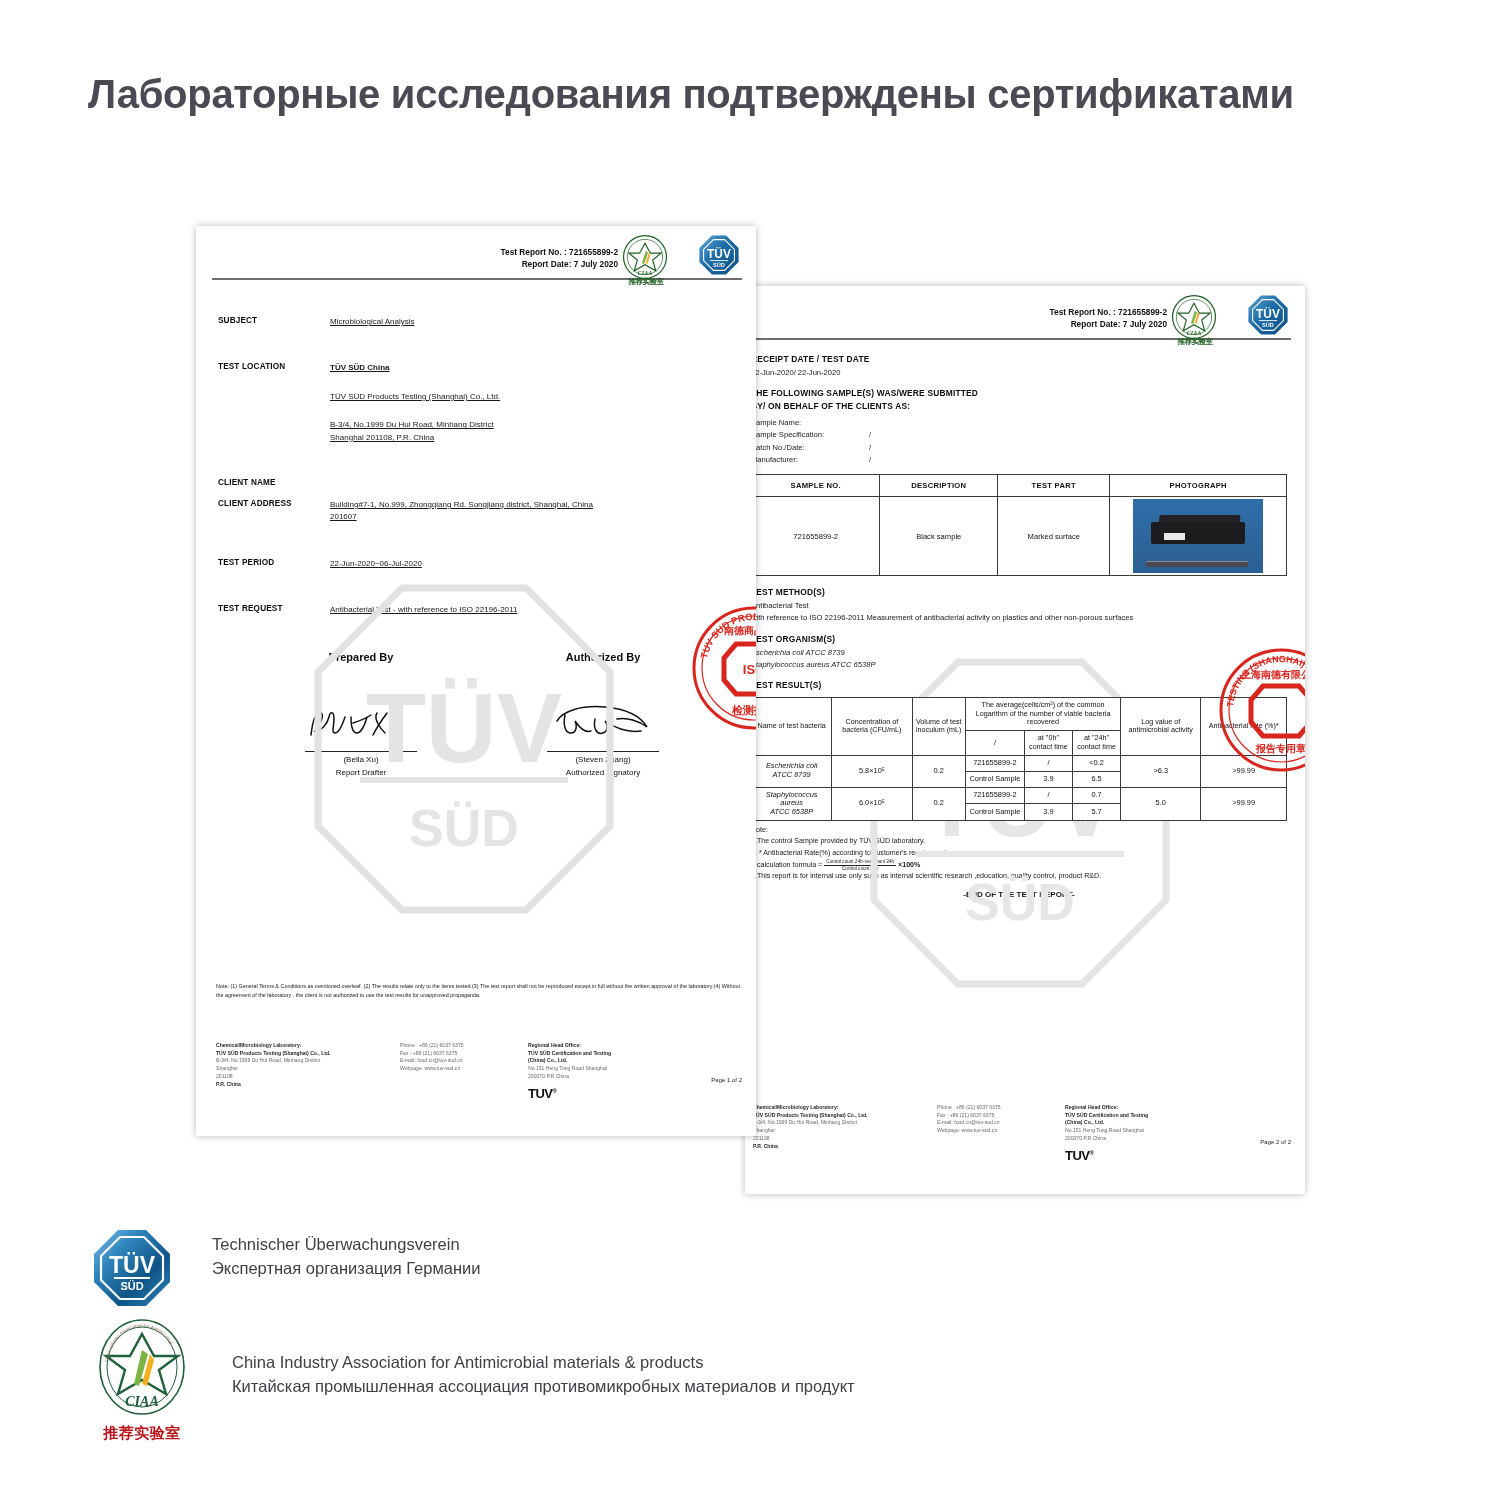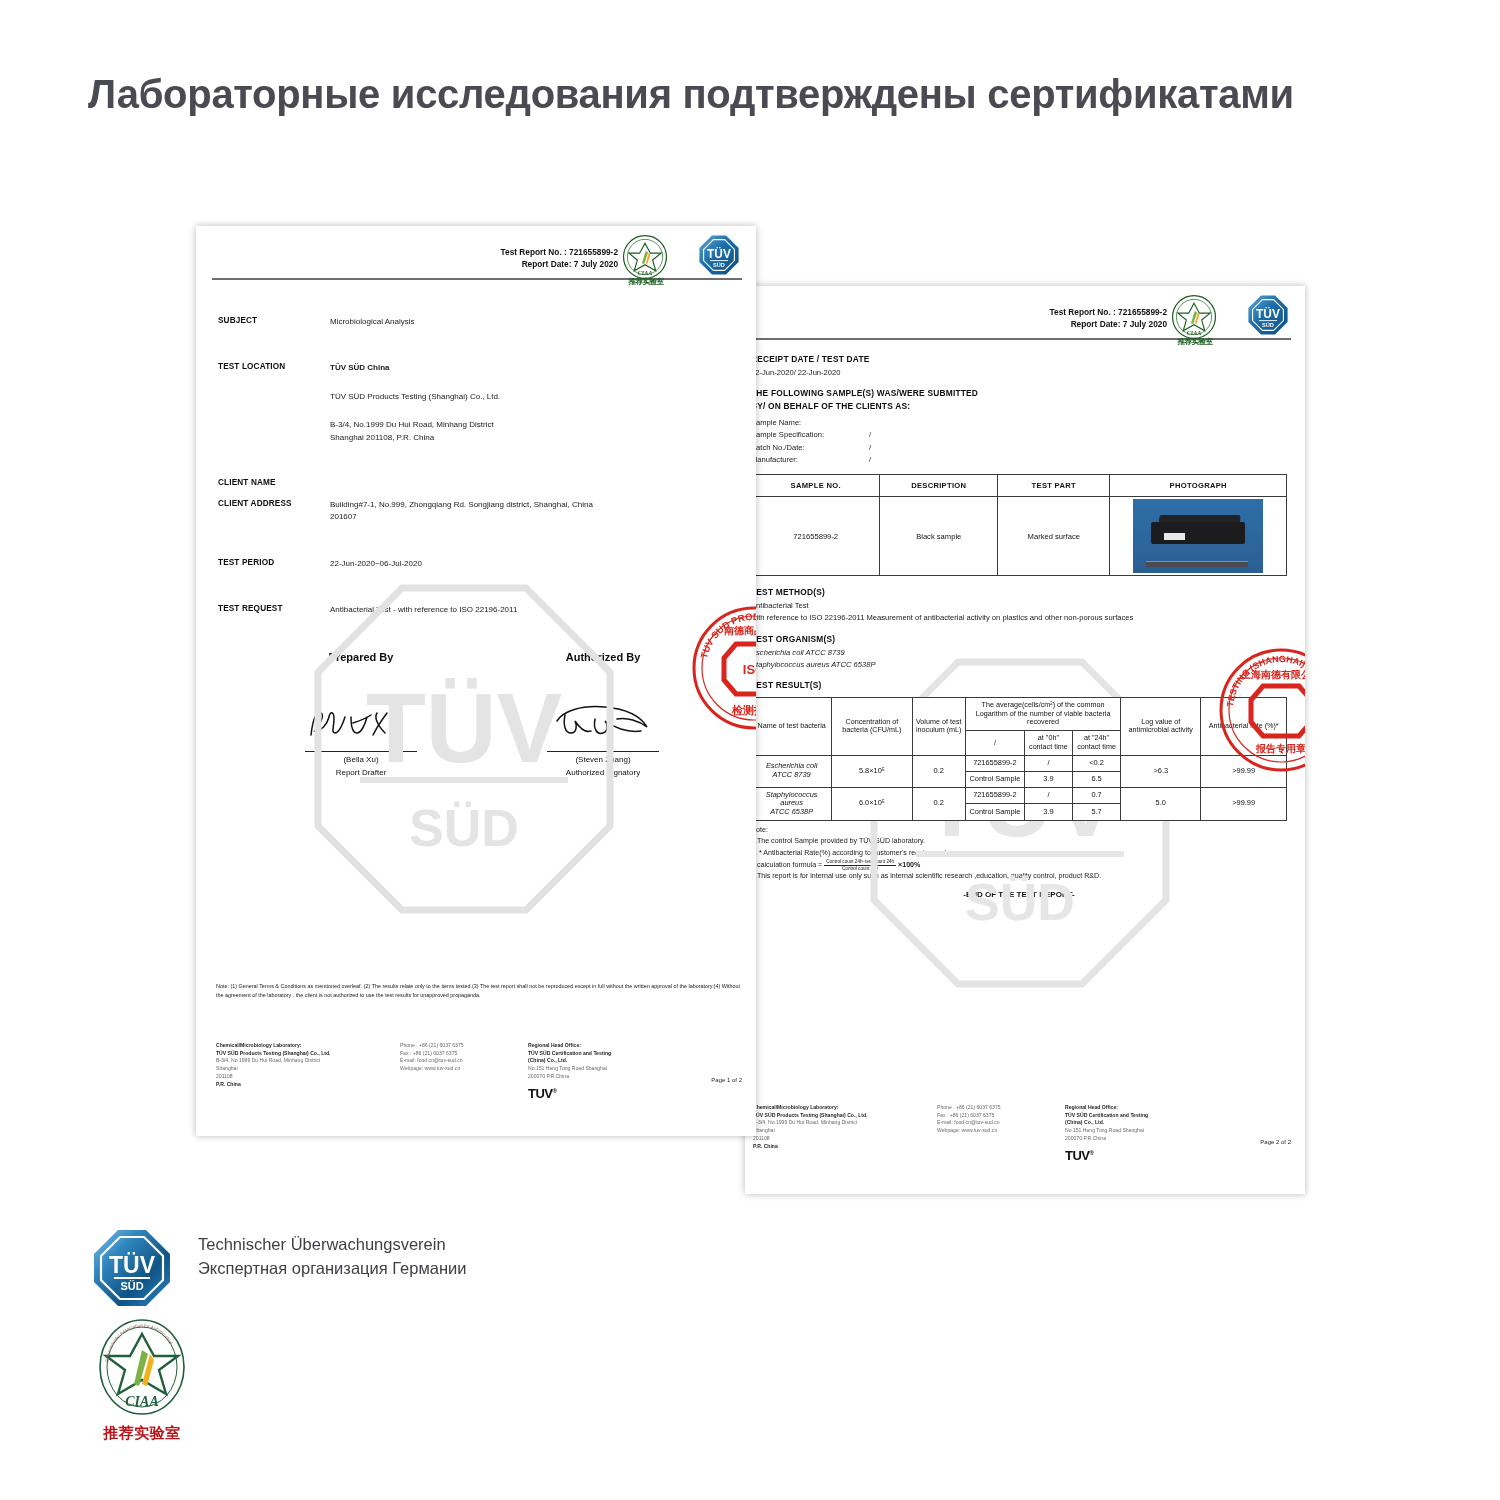--- a/index.html
+++ b/index.html
@@ -93,20 +93,21 @@
     flex: 0 0 112px;
     font-size: 8.2px;
     font-weight: bold;
     color: #0d0d0d;
     letter-spacing: 0.15px;
   }
   .field-val {
     font-size: 8px;
     color: #1a1a1a;
     line-height: 1.55;
+    text-decoration: underline;
   }
   .field-val.b { font-weight: bold; }
   .sp8 { height: 8px; }
   .sp16 { height: 16px; }
   .sp30 { height: 30px; }
 
   
   .sign-area {
     position: relative;
     margin-top: 34px;
@@ -310,21 +311,21 @@
   
   .legend-row {
     position: absolute;
     display: flex;
     align-items: flex-start;
   }
   #legend1 { left: 92px; top: 1228px; }
   #legend2 { left: 92px; top: 1318px; }
   .legend-logo { flex: 0 0 auto; }
   .legend-text {
-    margin-left: 26px;
+    margin-left: 40px;
     font-size: 16.5px;
     line-height: 1.46;
     color: #3f3f46;
     padding-top: 4px;
     white-space: nowrap;
   }
   #legend2 .legend-text { padding-top: 32px; }
   .ciaa-cn-big {
     text-align: center;
     font-size: 15px;
@@ -757,13 +758,17 @@
       <path d="M42 66 L50 32 L56 36 L47 68 Z" fill="#7cb342"></path>
       <path d="M50 66 L58 36 L62 42 L55 68 Z" fill="#f2b01e"></path>
       <text x="50" y="88" text-anchor="middle" font-family="Liberation Serif, serif" font-size="14" font-style="italic" font-weight="bold" fill="#1f5f3a">CIAA</text>
       <path id="ciaaArc" d="M 16 49 A 34 40 0 0 1 84 49" fill="none"></path>
       <text font-family="Liberation Sans, sans-serif" font-size="4.6" fill="#8a6b5f">
         <textPath href="#ciaaArc" startOffset="4%">China Industry Association for Antimicrobial</textPath>
       </text>
     </svg>
     <div class="ciaa-cn-big">推荐实验室</div>
   </div>
+  <div class="legend-text">
+    <div>China Industry Association for Antimicrobial materials &amp; products</div>
+    <div>Китайская промышленная ассоциация противомикробных материалов и продукт</div>
+  </div>
 </div>
 
 </body></html>

